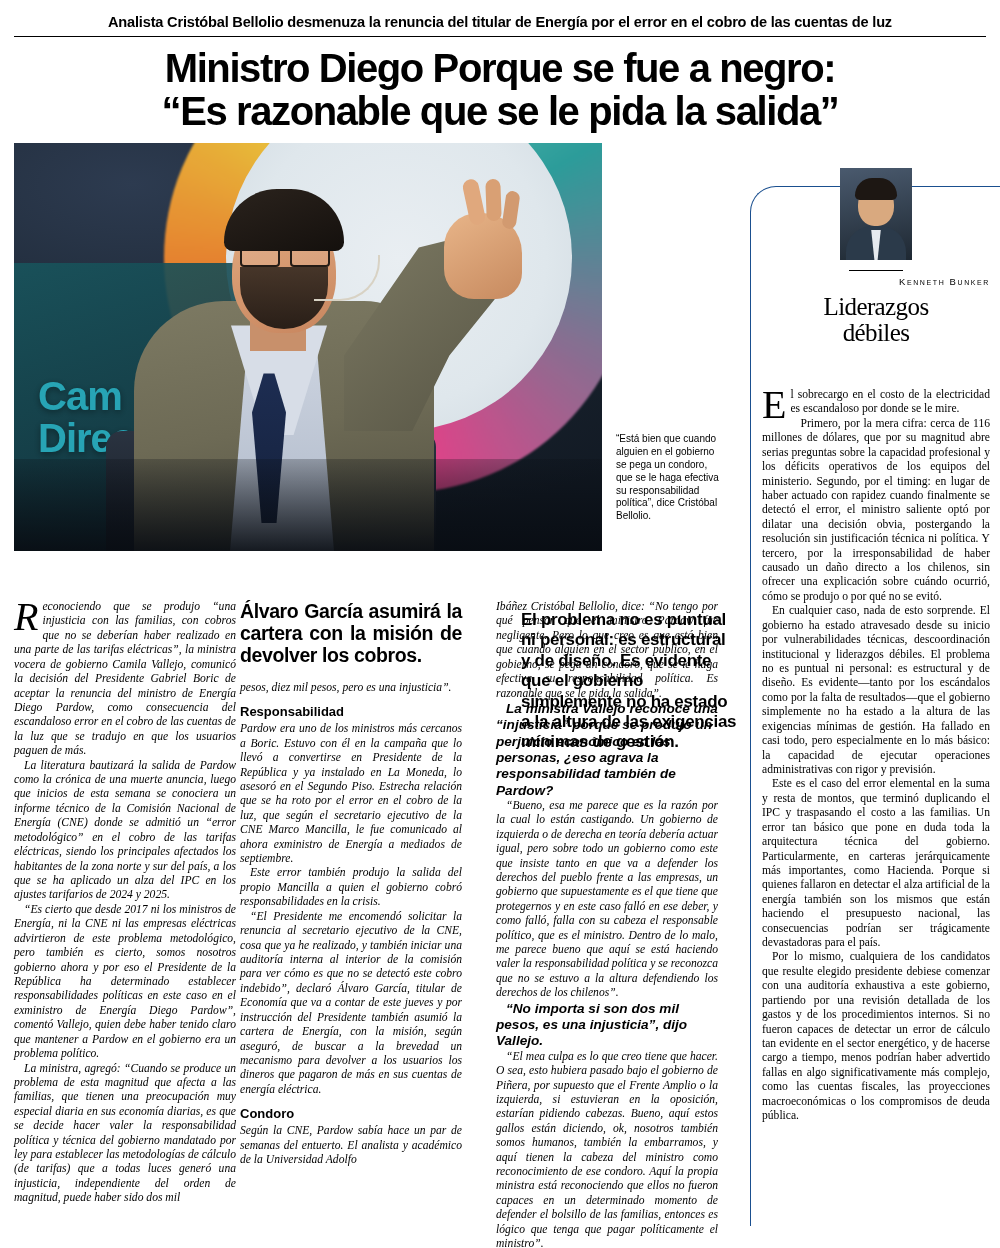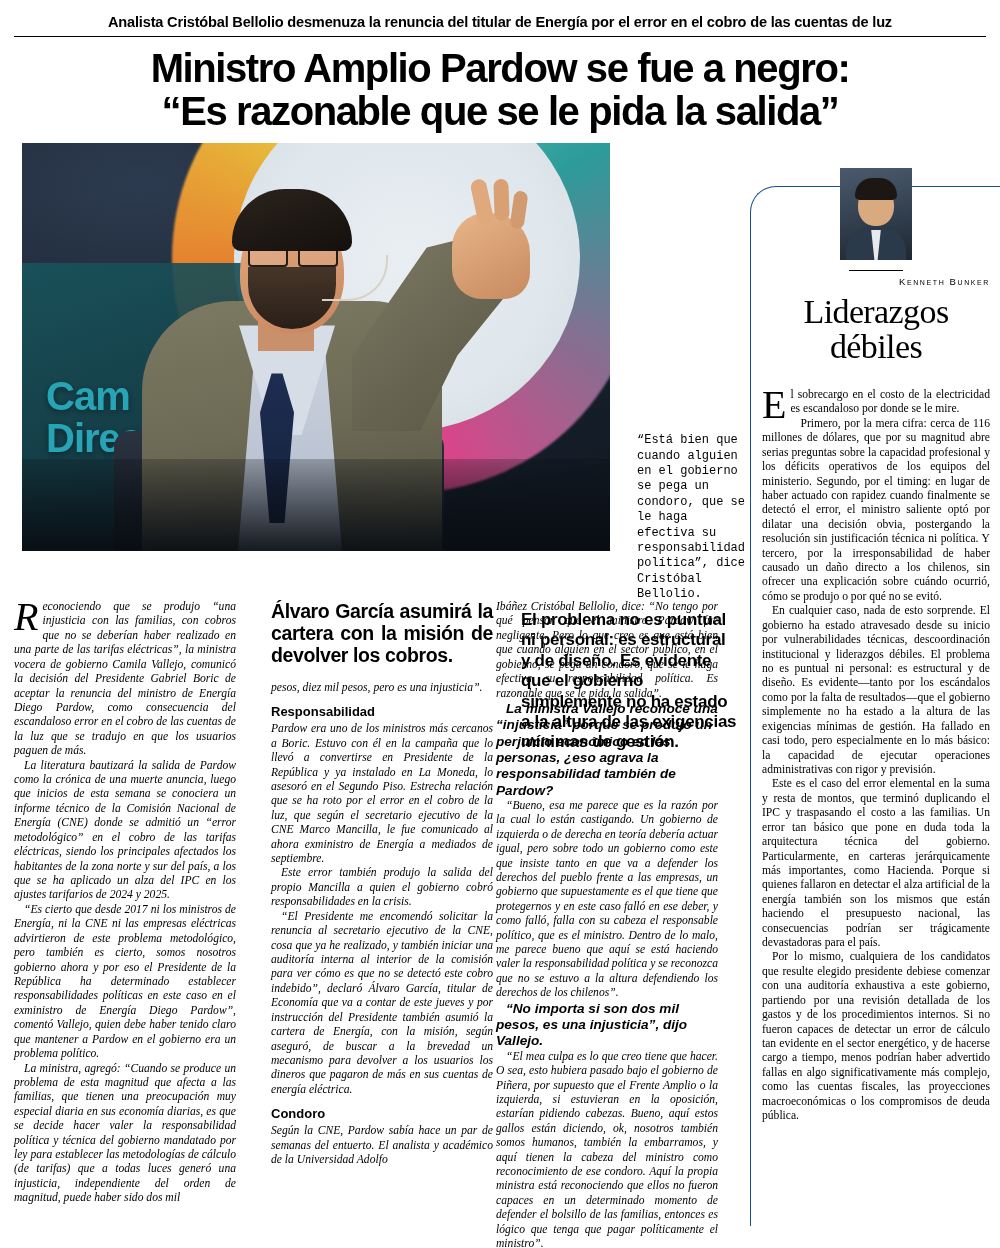--- a/index.html
+++ b/index.html
@@ -31,21 +31,21 @@
     line-height:1.08;
     letter-spacing:-1.4px;
     padding:6px 8px 10px 8px;
   }
   .headline .l2 { display:block; }
 
   
   .top-area { position:relative; height:420px; }
   .photo-wrap {
     position:absolute; left:0; top:0; width:588px; height:408px;
-    overflow:hidden; background:#1a2230;margin-left:8px;
+    overflow:hidden; background:#1a2230;
   }
   .photo { position:absolute; inset:0; }
 
   
   .bg-dark { position:absolute; inset:0;
     background:
       radial-gradient(130% 90% at 20% 10%, #2d3b50 0%, #1a2430 55%, #121a24 100%);
   }
   .bg-ring {
     position:absolute; left:150px; top:-120px; width:470px; height:470px;
@@ -150,22 +150,22 @@
   .photo-credit {
     position:absolute; left:2px; bottom:58px;
     transform:rotate(-90deg); transform-origin:left bottom;
     font-family:"Liberation Sans", sans-serif;
     font-size:8px; color:#e9e9e9; letter-spacing:.4px;
     white-space:nowrap;
   }
 
   .photo-caption {
     position:absolute; left:602px; top:290px; width:110px;
-    font-family:Liberation Mono, monospace;
-    font-size:12px; line-height:1.28;margin-left:21px;
+    font-family:Liberation Sans, sans-serif;
+    font-size:10px; line-height:1.28;
   }
 
   
   .op-col {
     position:absolute; right:0; top:178px; width:248px;
     border-left:1.6px solid #1a4f8f;
     padding-left:0;
   }
   .op-frame {
     position:absolute; right:0; top:186px; width:250px; height:1040px;
@@ -193,21 +193,21 @@
     font-family:"Liberation Sans", sans-serif;
     font-size:9.5px; letter-spacing:1.6px;
     font-variant:small-caps;
   }
   .op-author:before {
     content:""; display:block; width:54px; height:1px; background:#000;
     margin:0 auto 5px auto;
   }
   .op-title {
     position:absolute; right:10px; top:116px; width:228px;
-    text-align:center; font-size:34px; line-height:1.04; letter-spacing:-0.6px;
+    text-align:center; font-size:25px; line-height:1.04; letter-spacing:-0.6px;
   }
   .op-title span { display:block; }
   .op-body {
     position:absolute; right:10px; top:210px; width:228px;
     font-size:11.6px; line-height:1.245; text-align:justify;
   }
   .op-body p { margin:0; text-indent:10px; }
   .op-body p.first { text-indent:0; }
   .op-dropcap {
     float:left; font-size:40px; line-height:30px; padding:2px 4px 0 0;
@@ -217,21 +217,21 @@
     position:absolute; left:-232px; top:432px; width:218px;
     font-family:"Liberation Sans", sans-serif;
     font-weight:bold; font-size:17px; line-height:1.2;
     letter-spacing:-0.3px;
   }
 
   
   .cols { position:absolute; left:14px; top:600px; width:708px; }
   .col { position:absolute; top:0; width:222px; font-size:11.6px; line-height:1.245; text-align:justify; }
   .c1 { left:0; }
-  .c2 { left:257px; }
+  .c2 { left:226px; }
   .c3 { left:482px; }
   .byline {
     font-family:"Liberation Sans", sans-serif;
     font-size:9.5px; letter-spacing:1.6px; font-variant:small-caps;
     padding-bottom:6px;
   }
   .byline:before{
     content:""; display:block; width:100%; height:1px; background:#000; margin-bottom:5px;
   }
   .col p { margin:0; text-indent:10px;font-style:italic; }
@@ -256,21 +256,21 @@
 </style>
 </head>
 <body>
 
 <div class="page">
 
   <div class="kicker">Analista Cristóbal Bellolio desmenuza la renuncia del titular de Energía por el error en el cobro de las cuentas de luz</div>
   <div class="rule-top"></div>
 
   <div class="headline">
-    <span class="l1">Ministro Amplio Pardow se fue a negro:</span>
+    <span class="l1">Ministro Diego Porque se fue a negro:</span>
     <span class="l2">“Es razonable que se le pida la salida”</span>
   </div>
 
   <div class="top-area">
 
     <div class="photo-wrap">
       <div class="photo">
         <div class="bg-dark"></div>
         <div class="bg-ring"></div>
         <div class="bg-ring-inner"></div>

